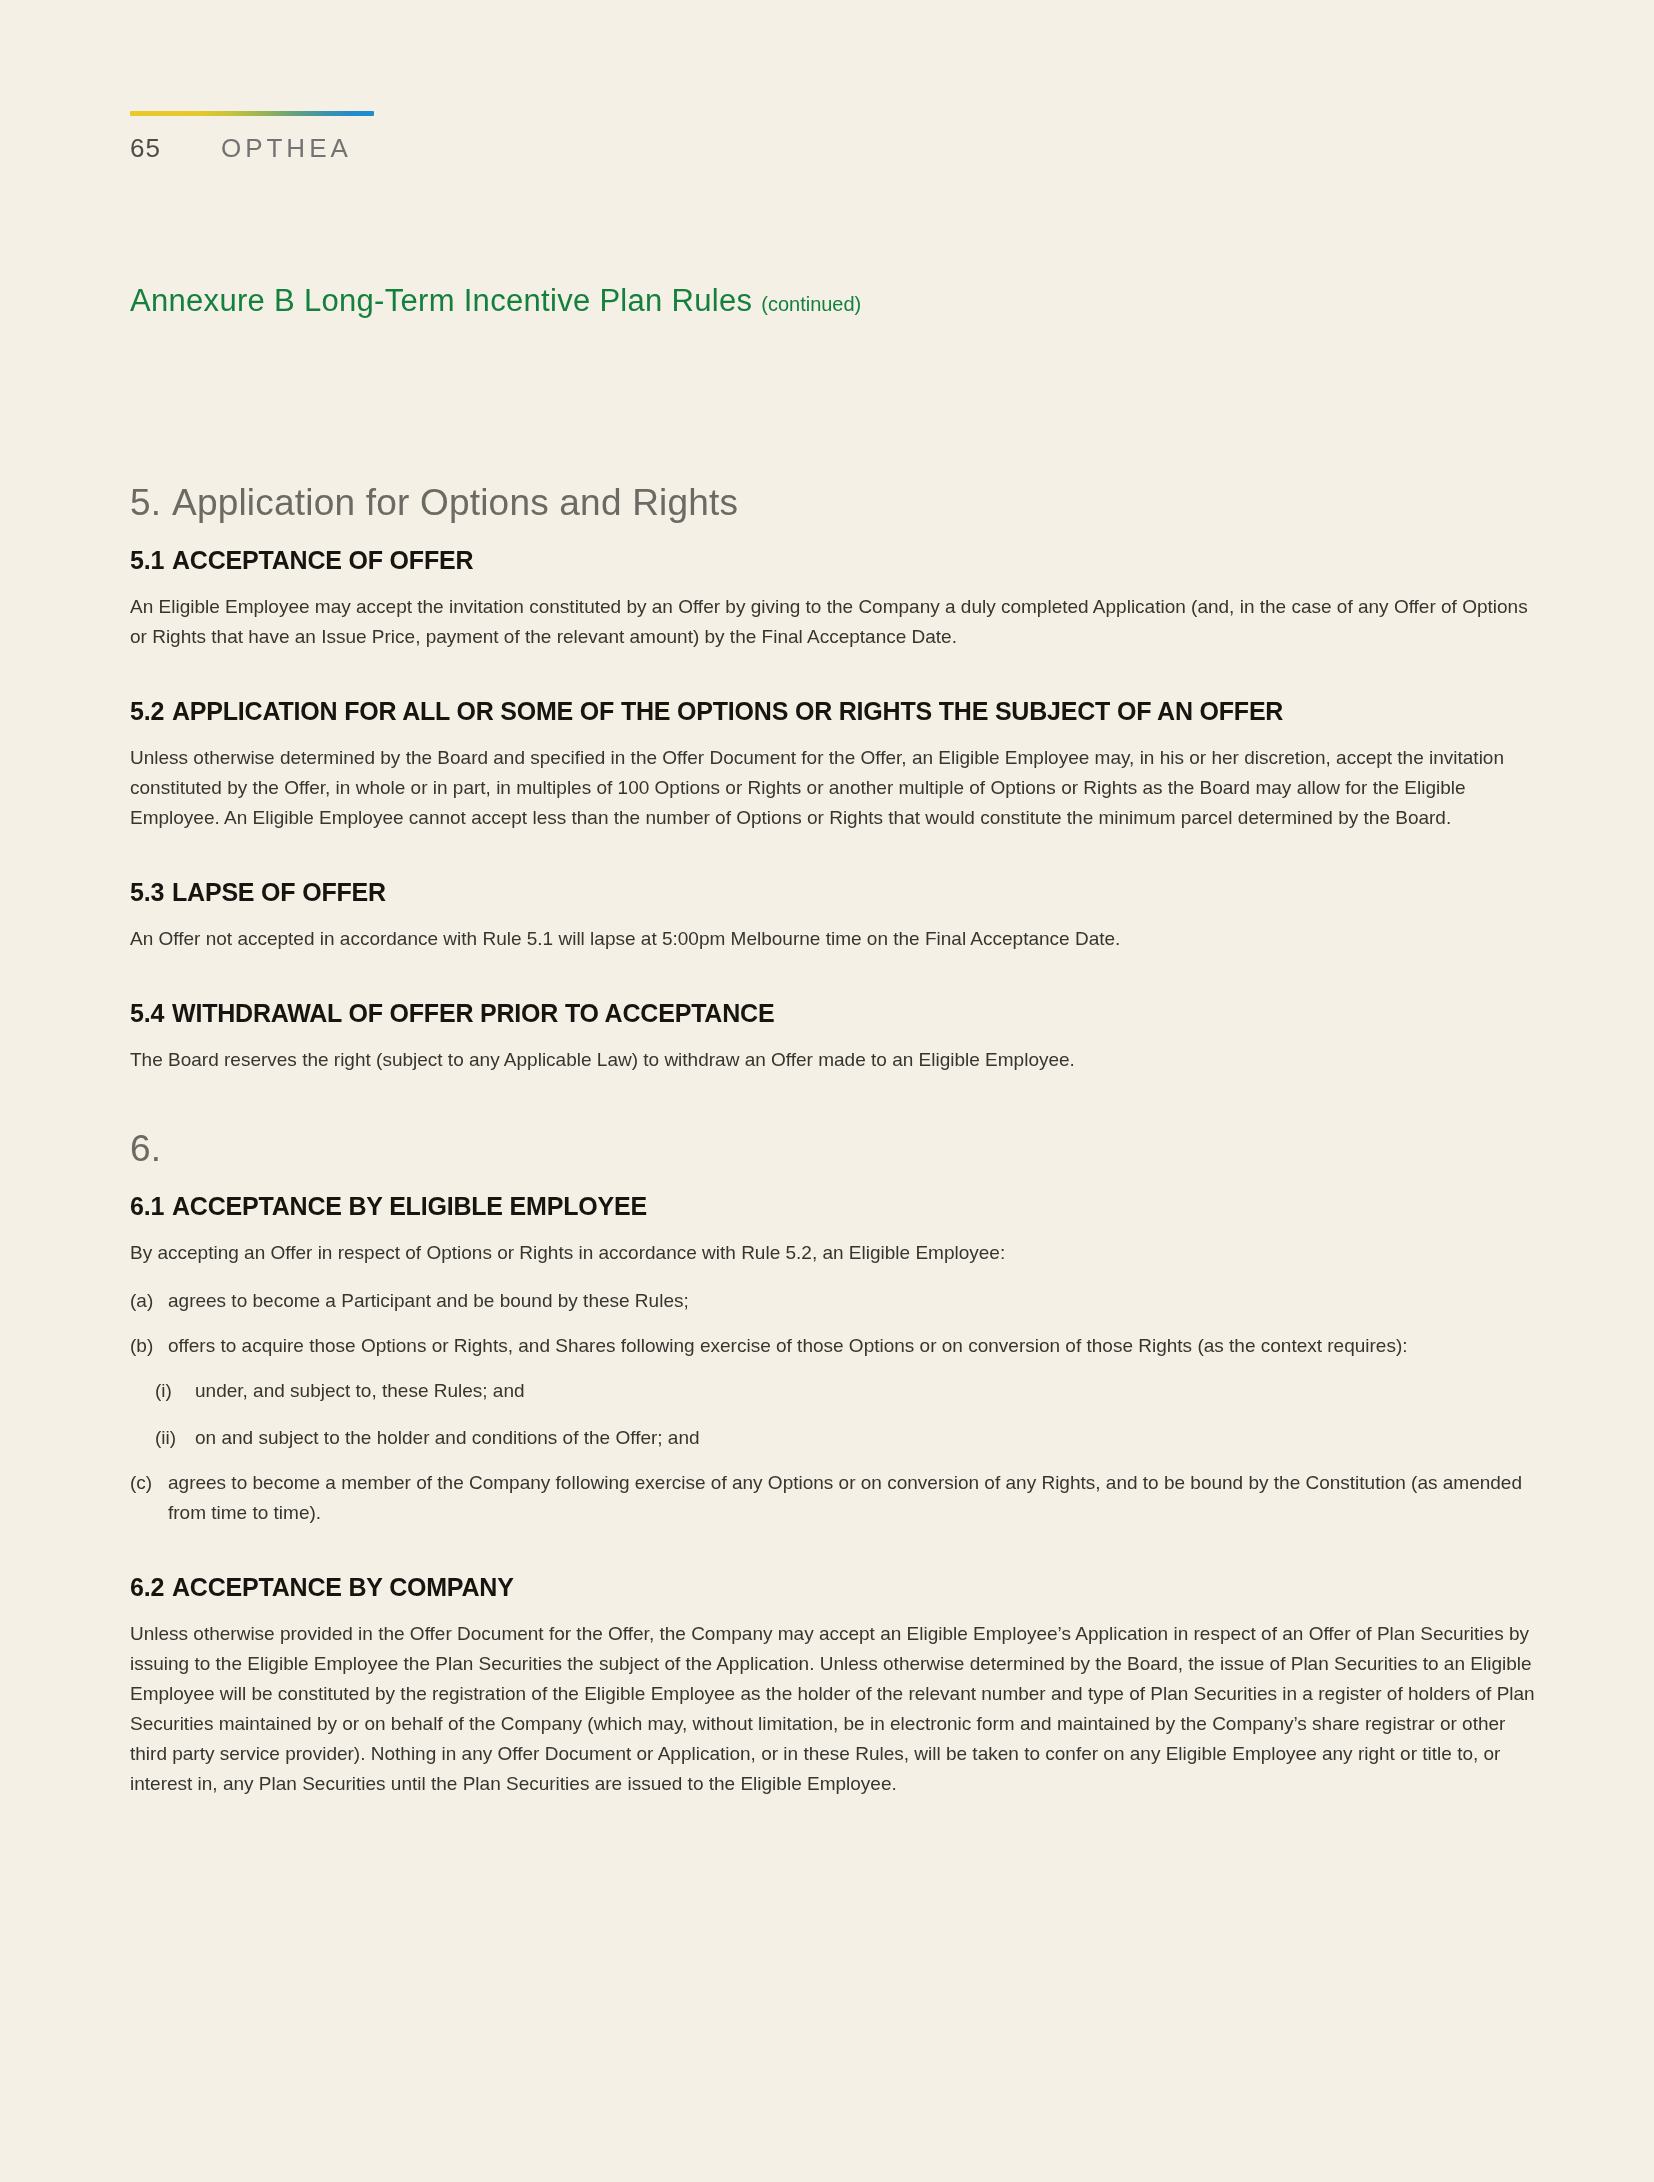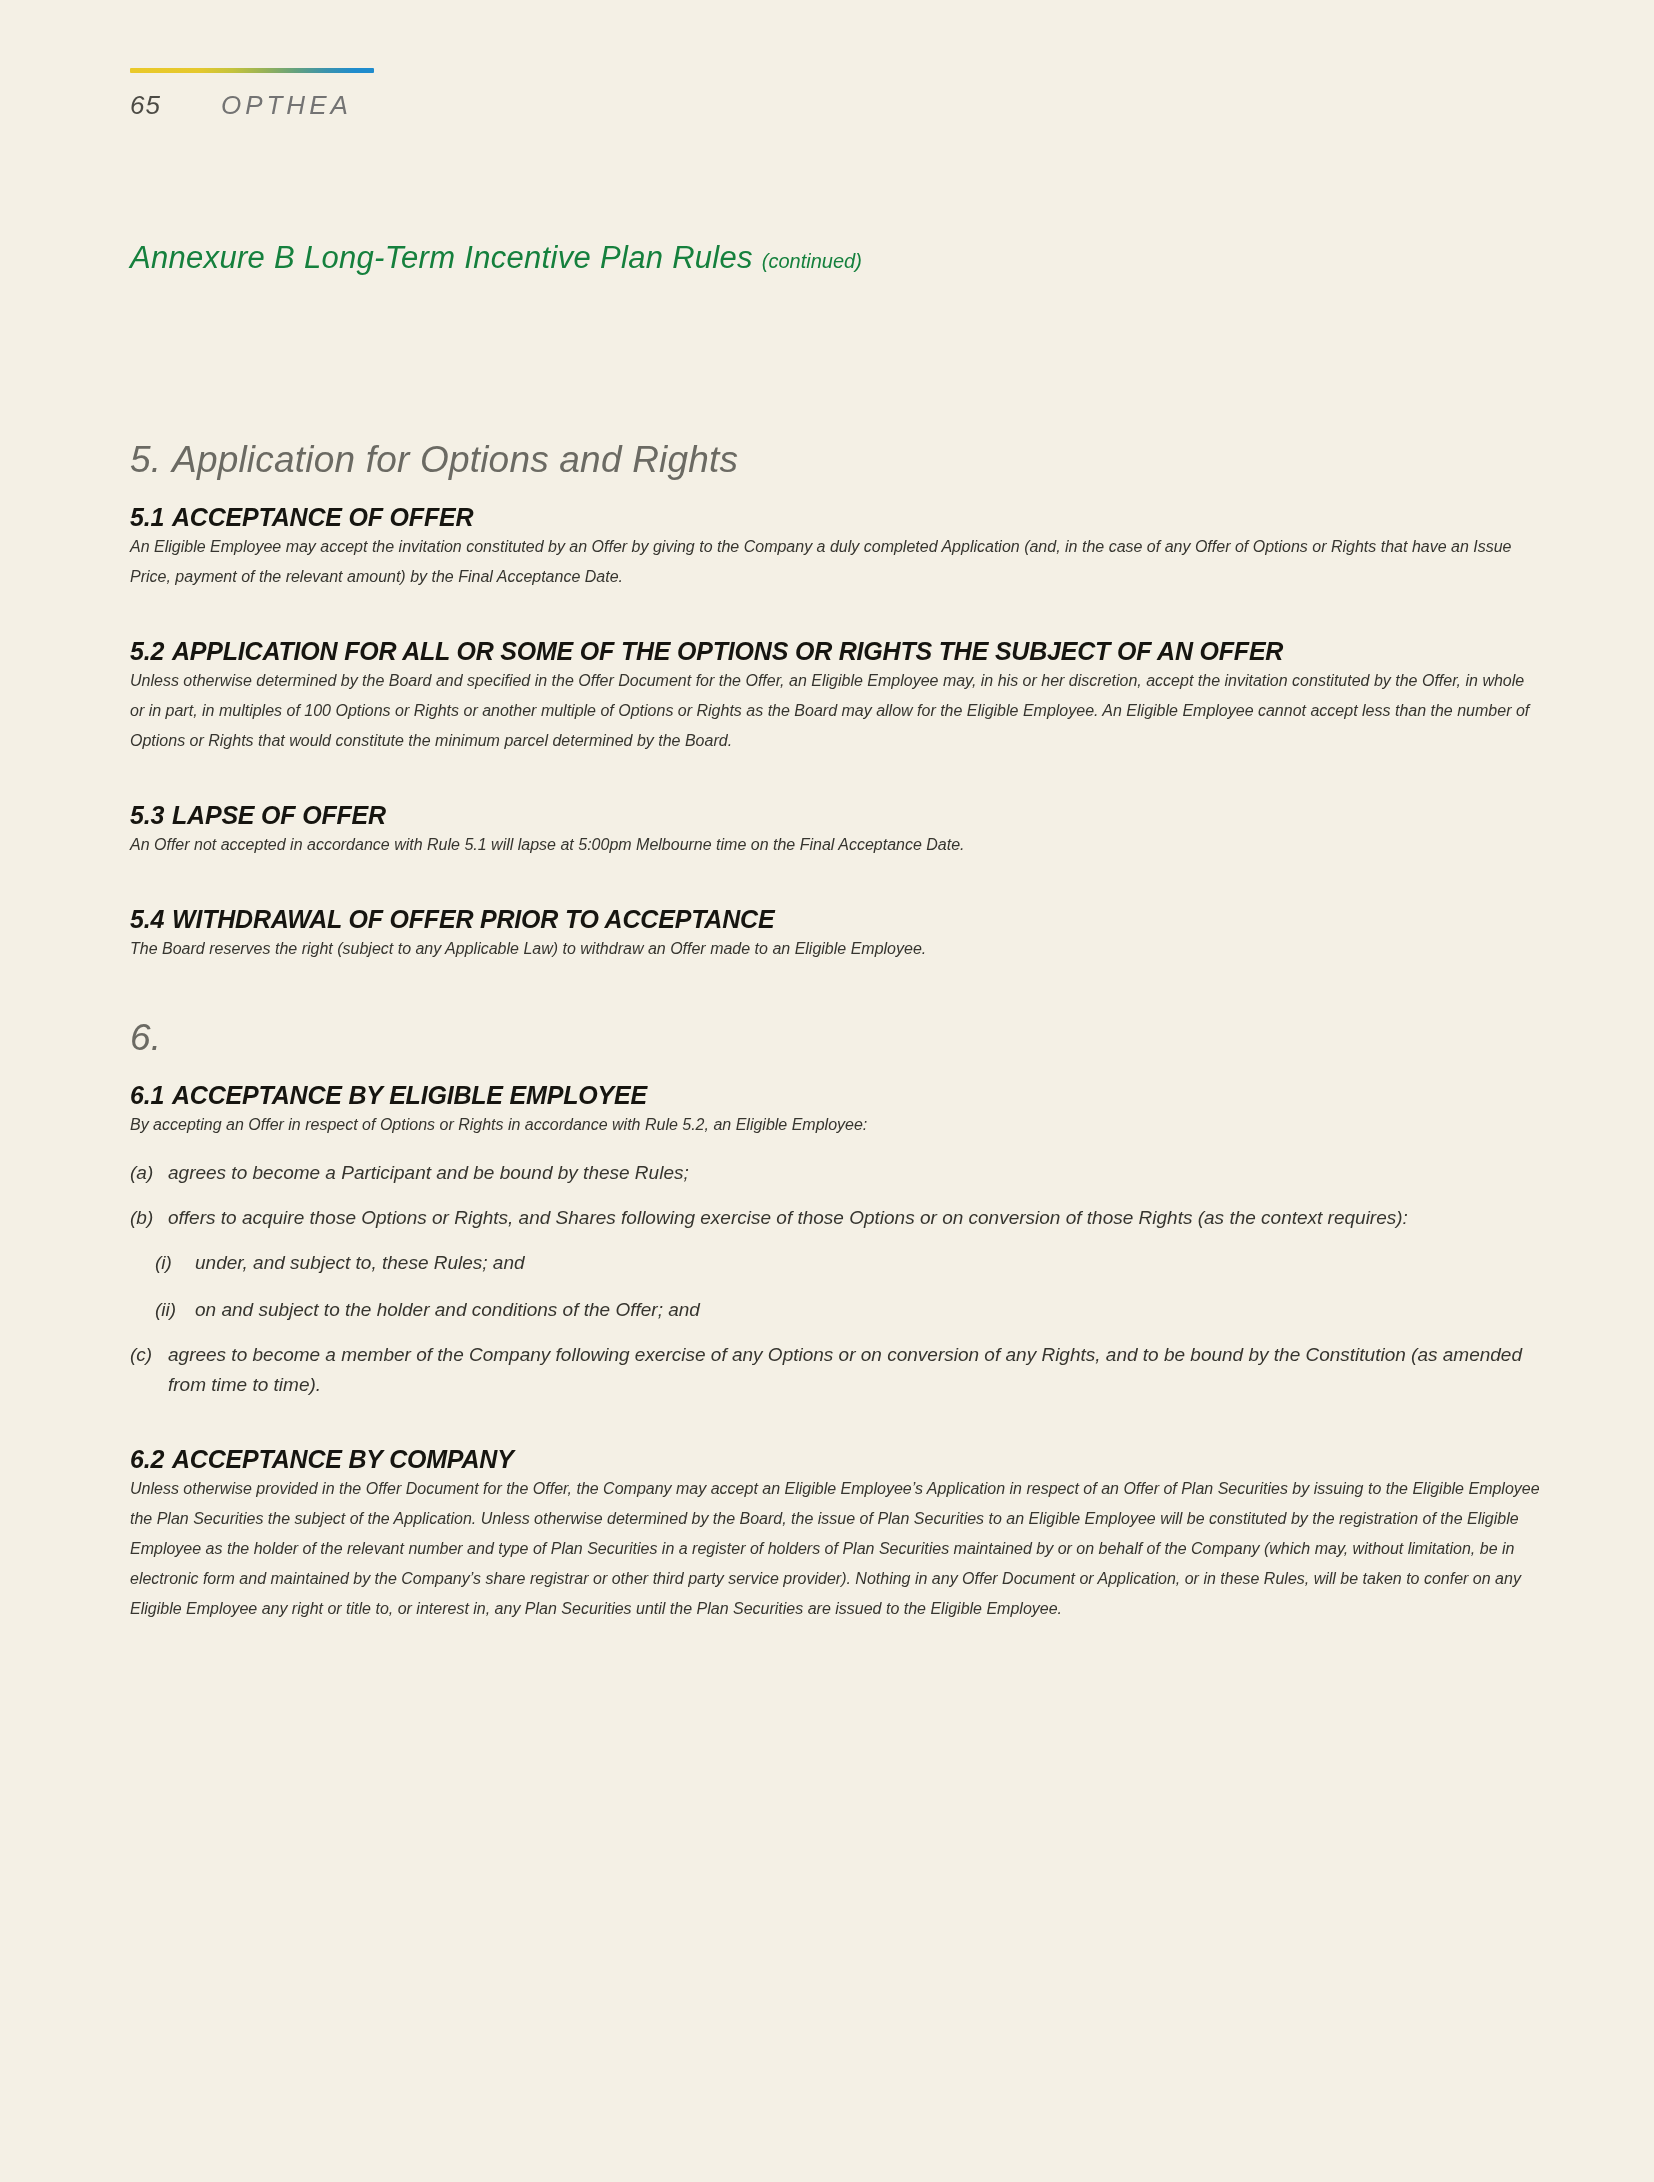--- a/index.html
+++ b/index.html
@@ -4,21 +4,21 @@
 <style>
   html,body { margin:0; padding:0; }
   body {
     width:1654px; height:2182px;
     background:#f4f0e5;
     font-family:"Liberation Sans", sans-serif;
     color:#34332d;
     position:relative;
     overflow:hidden;
   }
-  .page { padding:68px 114px 0 130px;font-style:italic; }
+  .page { padding:111px 114px 0 130px; }
 
   
   .brand-bar {
     width:244px; height:5px; border-radius:1px;
     background:linear-gradient(90deg,
       #eac929 0%, #e5c82d 28%, #c4c33c 42%, #97b257 55%,
       #63a17e 68%, #3b93ac 80%, #1f8ccd 92%, #1f8ccd 100%);
   }
   .header-row { display:flex; align-items:baseline; margin-top:17px; }
   .page-number { font-size:26px; color:#4c4b45; letter-spacing:1px; }
@@ -45,23 +45,23 @@
   .sub-heading {
     display:flex;
     margin-top:44px;
     font-size:25px; line-height:30px;
     color:#161510; font-weight:700; letter-spacing:-0.2px;align-items:flex-end;
   }
   .sub-heading.first { margin-top:20px; }
   .sub-heading .sub-num { min-width:42px; flex-shrink:0; }
 
   .para {
-    margin-top:0;
+    margin-top:17px;
     max-width:1418px;
-    font-size:16px; line-height:30px;
+    font-size:19px; line-height:30px;
     color:#36352f;
   }
 
   
   .list { margin-top:18px; max-width:1418px; }
   .list-item { display:flex; margin-top:15px; font-size:19px; line-height:30px; color:#36352f; }
   .list-item:first-child { margin-top:0; }
   .item-label { width:38px; flex-shrink:0; }
   .sublist { margin-left:25px; margin-top:15px; margin-bottom:15px; }
   .sublist .list-item { margin-top:17px; }

